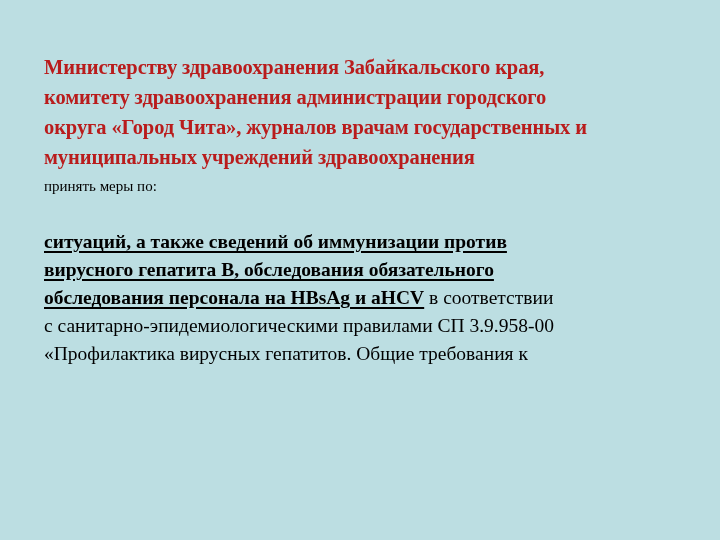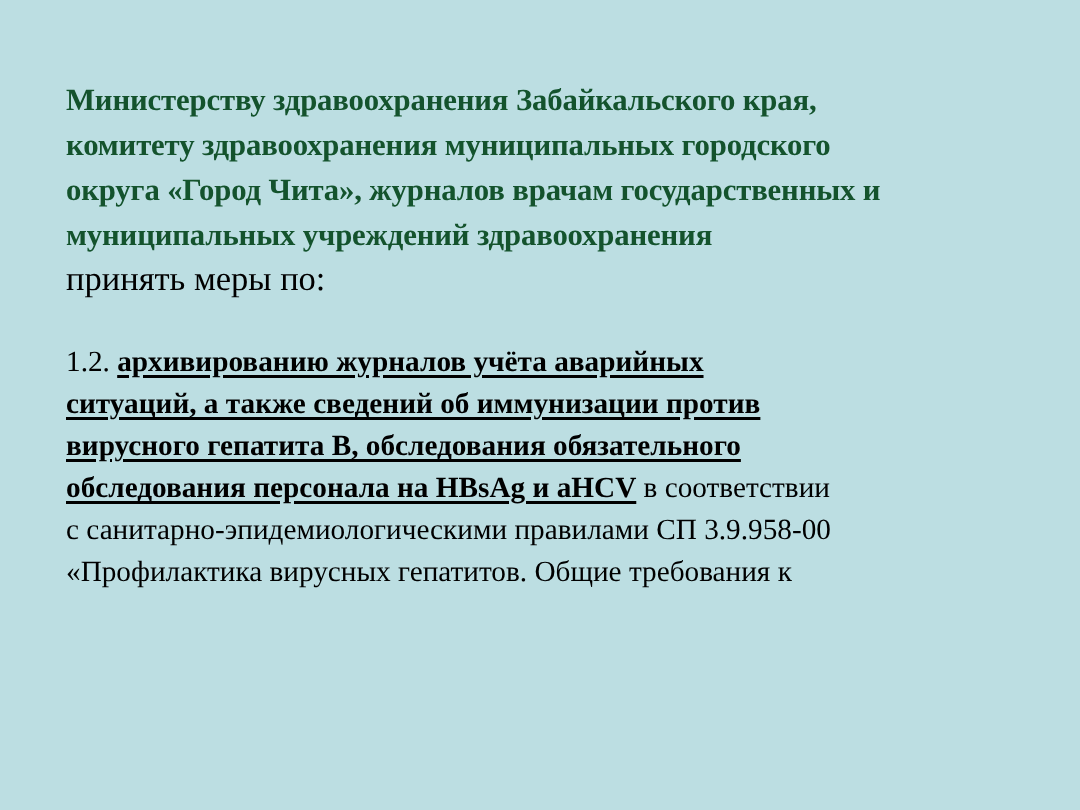--- a/index.html
+++ b/index.html
@@ -20,35 +20,35 @@
     background: #bcdee2;
     box-sizing: border-box;
   }
   .content {
     position: absolute;
     left: 44px;
     top: 52px;
     width: 652px;
   }
   .heading-block {
-    color: #14532d;
+    color: #b91c1c;
     font-weight: bold;
     font-size: 20.5px;
     line-height: 30px;
     letter-spacing: -0.1px;
   }
   .heading-line {
     display: block;
     white-space: nowrap;
   }
   .subline {
     display: block;
     color: #000000;
     font-weight: normal;
-    font-size: 23px;
+    font-size: 15px;
     line-height: 28px;
     white-space: nowrap;
   }
   .gap-line {
     display: block;
     height: 28px;
   }
   .body-block {
     color: #000000;
     font-size: 19.5px;
@@ -75,34 +75,31 @@
   }
 </style>
 </head>
 <body>
 
 <div class="slide">
   <div class="content">
 
     <div class="heading-block">
       <span class="heading-line">Министерству здравоохранения Забайкальского края,</span>
-      <span class="heading-line">комитету здравоохранения муниципальных городского</span>
+      <span class="heading-line">комитету здравоохранения администрации городского</span>
       <span class="heading-line">округа «Город Чита», журналов врачам государственных и</span>
       <span class="heading-line">муниципальных учреждений здравоохранения</span>
     </div>
 
     <span class="subline">принять меры по:</span>
 
     <span class="gap-line"></span>
 
     <div class="body-block">
 
-      <span class="body-line">
-        <span class="num">1.2.</span><span class="plain"> </span><span class="em">архивированию журналов учёта аварийных</span><span class="plain"></span>
-      </span>
 
       <span class="body-line">
         <span class="em">ситуаций, а также сведений об иммунизации против</span><span class="plain"></span>
       </span>
 
       <span class="body-line">
         <span class="em">вирусного гепатита В, обследования обязательного</span><span class="plain"></span>
       </span>
 
       <span class="body-line">

